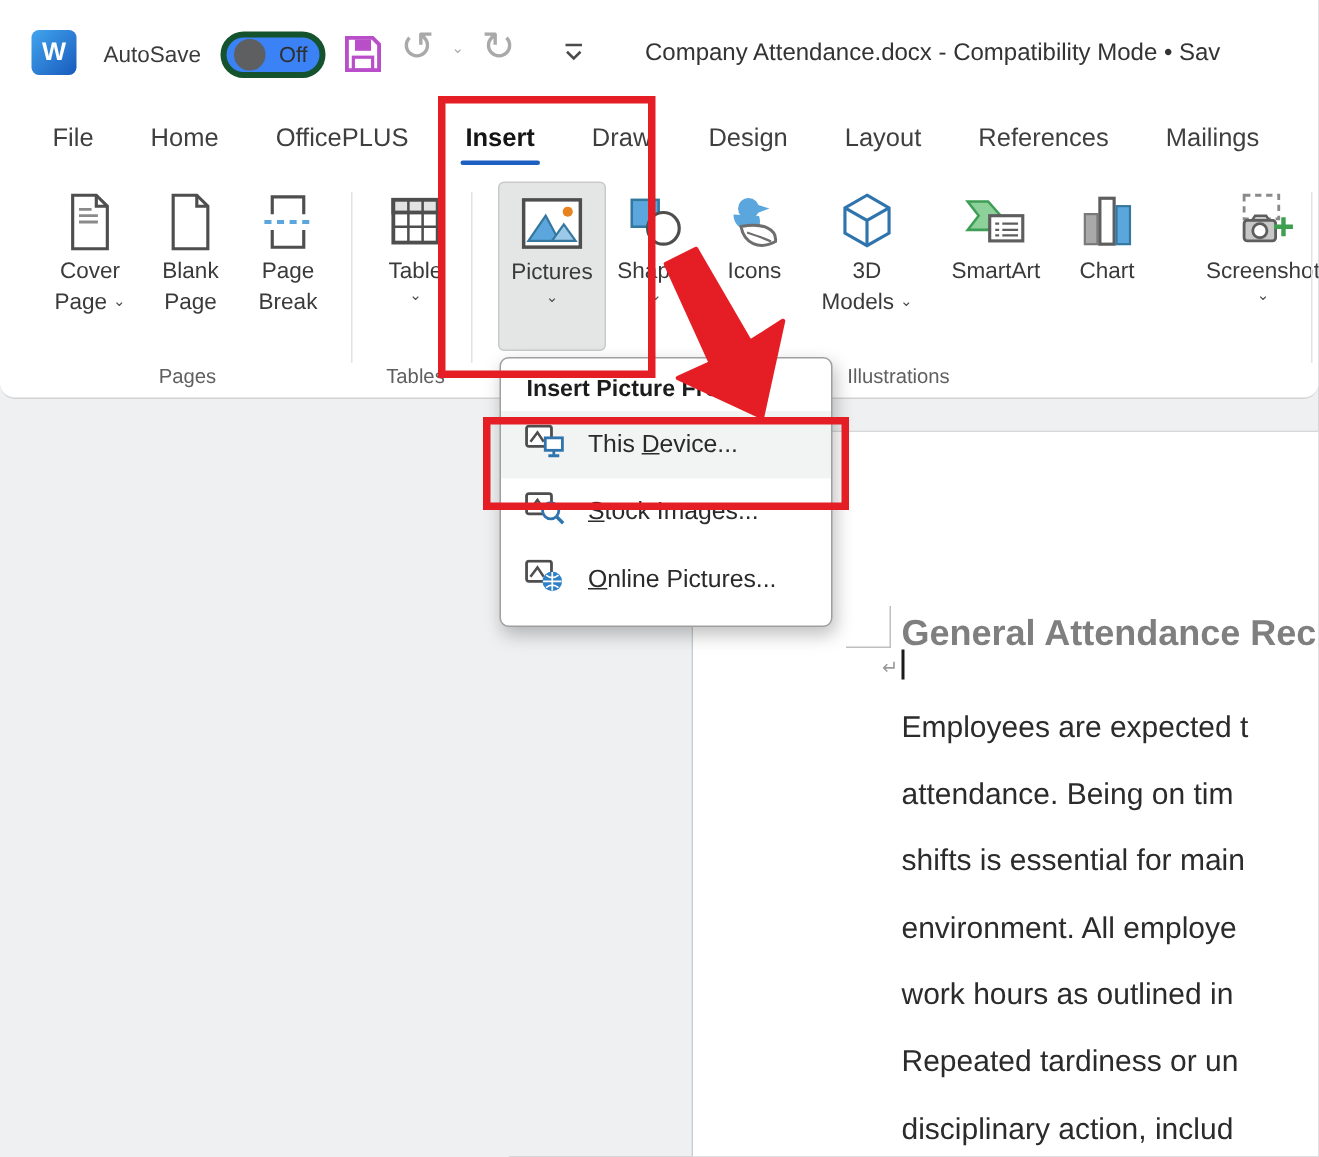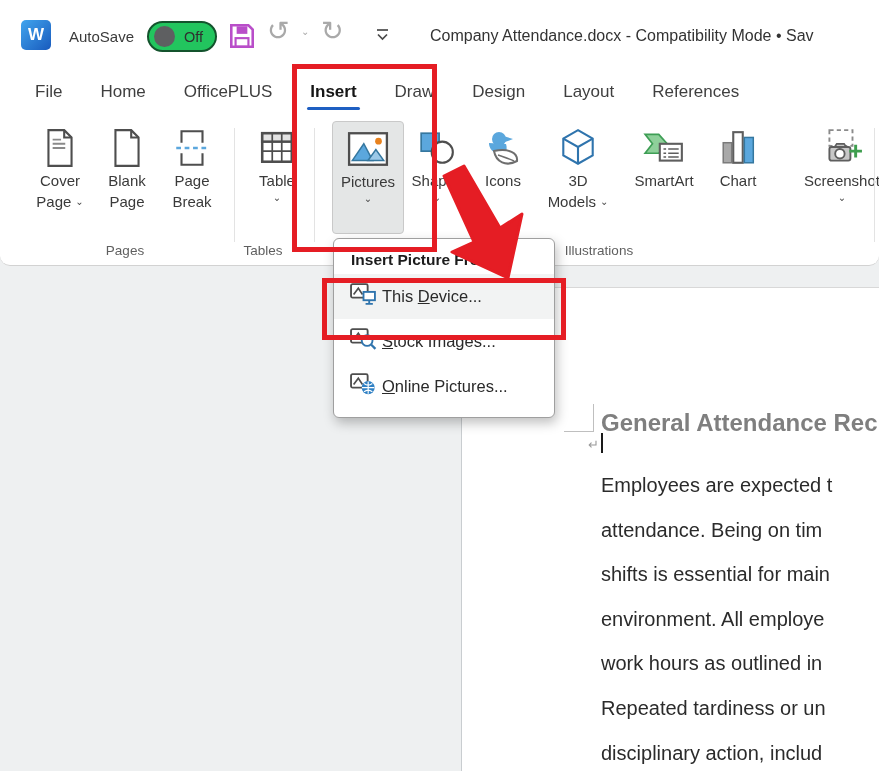--- a/index.html
+++ b/index.html
@@ -7,22 +7,22 @@
   .screen {
     position:relative; width:879px; height:771px; overflow:hidden;
     background:#eef0f1; font-family:"Liberation Sans", sans-serif; color:#262626;
   }
   
   .titlebar { position:absolute; left:0; top:0; width:879px; height:70px; background:#fff; }
   .logo { position:absolute; left:21px; top:20px; width:30px; height:30px; border-radius:5px;
           background:linear-gradient(135deg,#41a5ee 0%,#2b7cd3 55%,#185abd 100%);
           color:#fff; font-weight:bold; font-size:17px; display:flex; align-items:center; justify-content:center; }
   .autosave-label { position:absolute; left:69px; top:28px; font-size:15px; color:#3b3b3b; }
-  .toggle { position:absolute; left:147px; top:21px; width:70px; height:31px; border:2px solid #14532d;
-            border-radius:16px; background:#22c55e; display:flex; align-items:center; cursor:default;text-align:center; }
+  .toggle { position:absolute; left:147px; top:21px; width:70px; height:31px; border:4px solid #14532d;
+            border-radius:16px; background:#3b82f6; display:flex; align-items:center; cursor:default;text-align:center; }
   .knob { width:21px; height:21px; border-radius:50%; background:#5e5f61; margin-left:5px; }
   .toggle-text { font-size:14.5px; color:#2f2f2f; margin-left:9px; }
   .qaticon { position:absolute; }
   .save-btn { left:227px; top:21px; }
   .undo-btn { left:267px; top:14px; font-size:27px; color:#a9a9a9; line-height:34px; }
   .undo-chev { left:301px; top:26px; font-size:10px; color:#a9a9a9; }
   .redo-btn { left:321px; top:14px; font-size:27px; color:#a9a9a9; line-height:34px; }
   .qat-custom { left:374px; top:27px; }
   .doc-title { position:absolute; left:430px; top:27px; font-size:16px; color:#333; white-space:nowrap; }
   
@@ -54,21 +54,21 @@
   .cursor-bar { position:absolute; left:601px; top:433px; width:2px; height:20px; background:#1a1a1a; }
   .pmark { position:absolute; left:588px; top:437px; font-size:13px; color:#9a9a9a; }
   .doc-heading { position:absolute; left:601px; top:409px; font-size:24px; font-weight:bold;
                  color:#7f7f7f; white-space:nowrap; }
   .doc-lines { position:absolute; left:601px; top:463px; }
   .doc-line { height:44.6px; line-height:44.6px; font-size:20px; color:#2b2b2b; white-space:nowrap; }
   
   .menu { position:absolute; left:333px; top:238px; width:222px; height:180px; background:#fff;
           border:1px solid #9f9f9f; border-radius:6px; box-shadow:2px 5px 12px rgba(0,0,0,.25); z-index:20; }
   .menu-header { padding:12px 0 5px 17px; font-size:15.5px; font-weight:bold; color:#1c1c1c; }
-  .menu-item { height:45px; display:flex; align-items:center; padding-left:16px; gap:5px;
+  .menu-item { height:45px; display:flex; align-items:center; padding-left:16px; gap:15px;
                font-size:16.5px; color:#2a2a2a; cursor:default; }
   .menu-item.hovered { background:#f2f3f3; }
   .mn { text-decoration:underline; }
   
   .red-rect1 { position:absolute; left:292px; top:64px; width:145px; height:188px;
                border:5px solid #e51d24; z-index:50; pointer-events:none; }
   .red-rect2 { position:absolute; left:322px; top:278px; width:244px; height:62px;
                border:5px solid #e51d24; z-index:50; pointer-events:none; }
   .arrow-svg { position:absolute; left:0; top:0; z-index:50; pointer-events:none; }
 </style>
@@ -105,20 +105,21 @@
 
   <div class="tabs">
     <div class="tab">File</div>
     <div class="tab">Home</div>
     <div class="tab">OfficePLUS</div>
     <div class="tab active">Insert</div>
     <div class="tab">Draw</div>
     <div class="tab">Design</div>
     <div class="tab">Layout</div>
     <div class="tab">References</div>
+    <div class="tab">Mailings</div>
   </div>
 
   <div class="ribbon">
 
     <div class="rbtn" style="left:26px;width:68px;">
       <span class="icon-slot">
         <svg width="36" height="42" viewBox="0 0 34 40">
           <path d="M6 3 h15 l7 7 v27 H6 z" fill="#fff" stroke="#4e4e4e" stroke-width="2"></path>
           <path d="M21 3 v7 h7" fill="none" stroke="#4e4e4e" stroke-width="2"></path>
           <path d="M10 12 h8 M10 16 h12 M10 20 h12" stroke="#8a8a8a" stroke-width="1.8" fill="none"></path>
@@ -253,21 +254,21 @@
           <path d="M33 16 v12 M27 22 h12" stroke="#3f9e4f" stroke-width="2.8"></path>
         </svg>
       </span>
       <span class="lbl">Screenshot</span>
       <span class="chev">⌄</span>
     </div>
 
     <div class="vdiv" style="left:874px;"></div>
 
     <div class="glabel" style="left:78px;width:94px;">Pages</div>
-    <div class="glabel" style="left:220px;width:86px;">Tables</div>
+    <div class="glabel" style="left:234px;width:86px;">Tables</div>
     <div class="glabel" style="left:546px;width:106px;">Illustrations</div>
   </div>
 
   <div class="page"></div>
   <div class="corner-h"></div>
   <div class="corner-v"></div>
   <div class="doc-heading">General Attendance Rec</div>
   <div class="cursor-bar"></div>
   <div class="pmark">↵</div>
   <div class="doc-lines">

